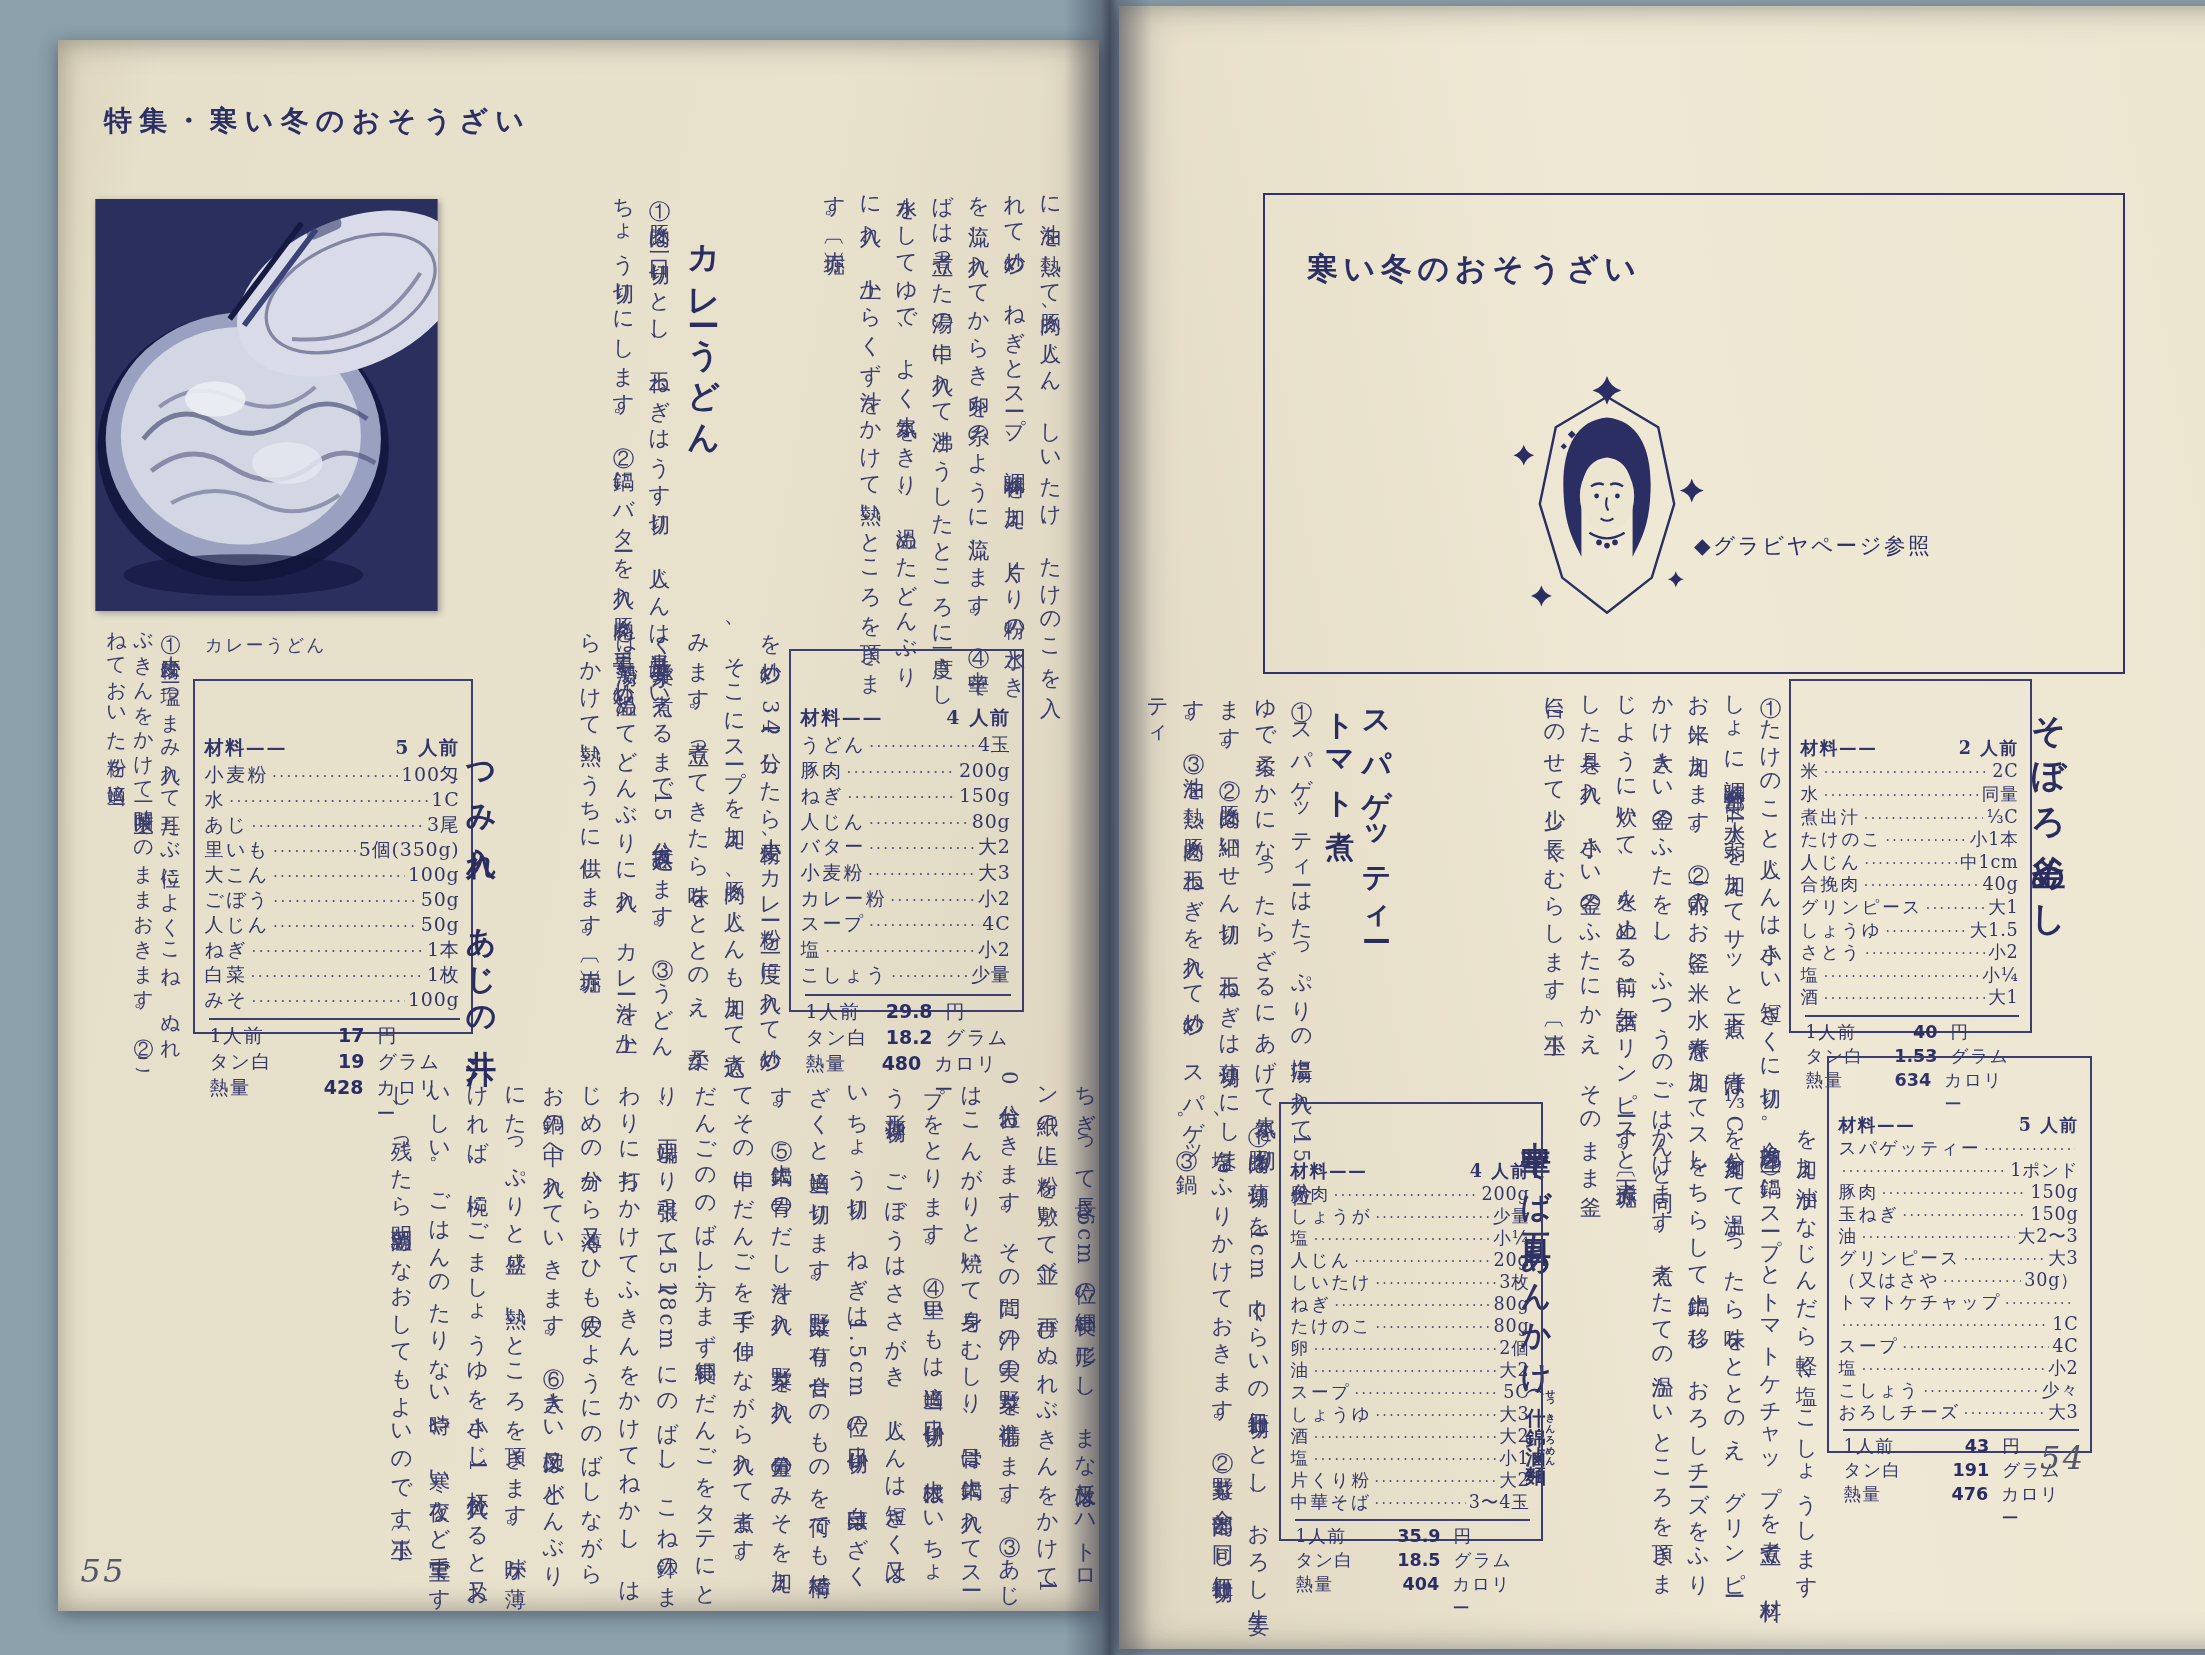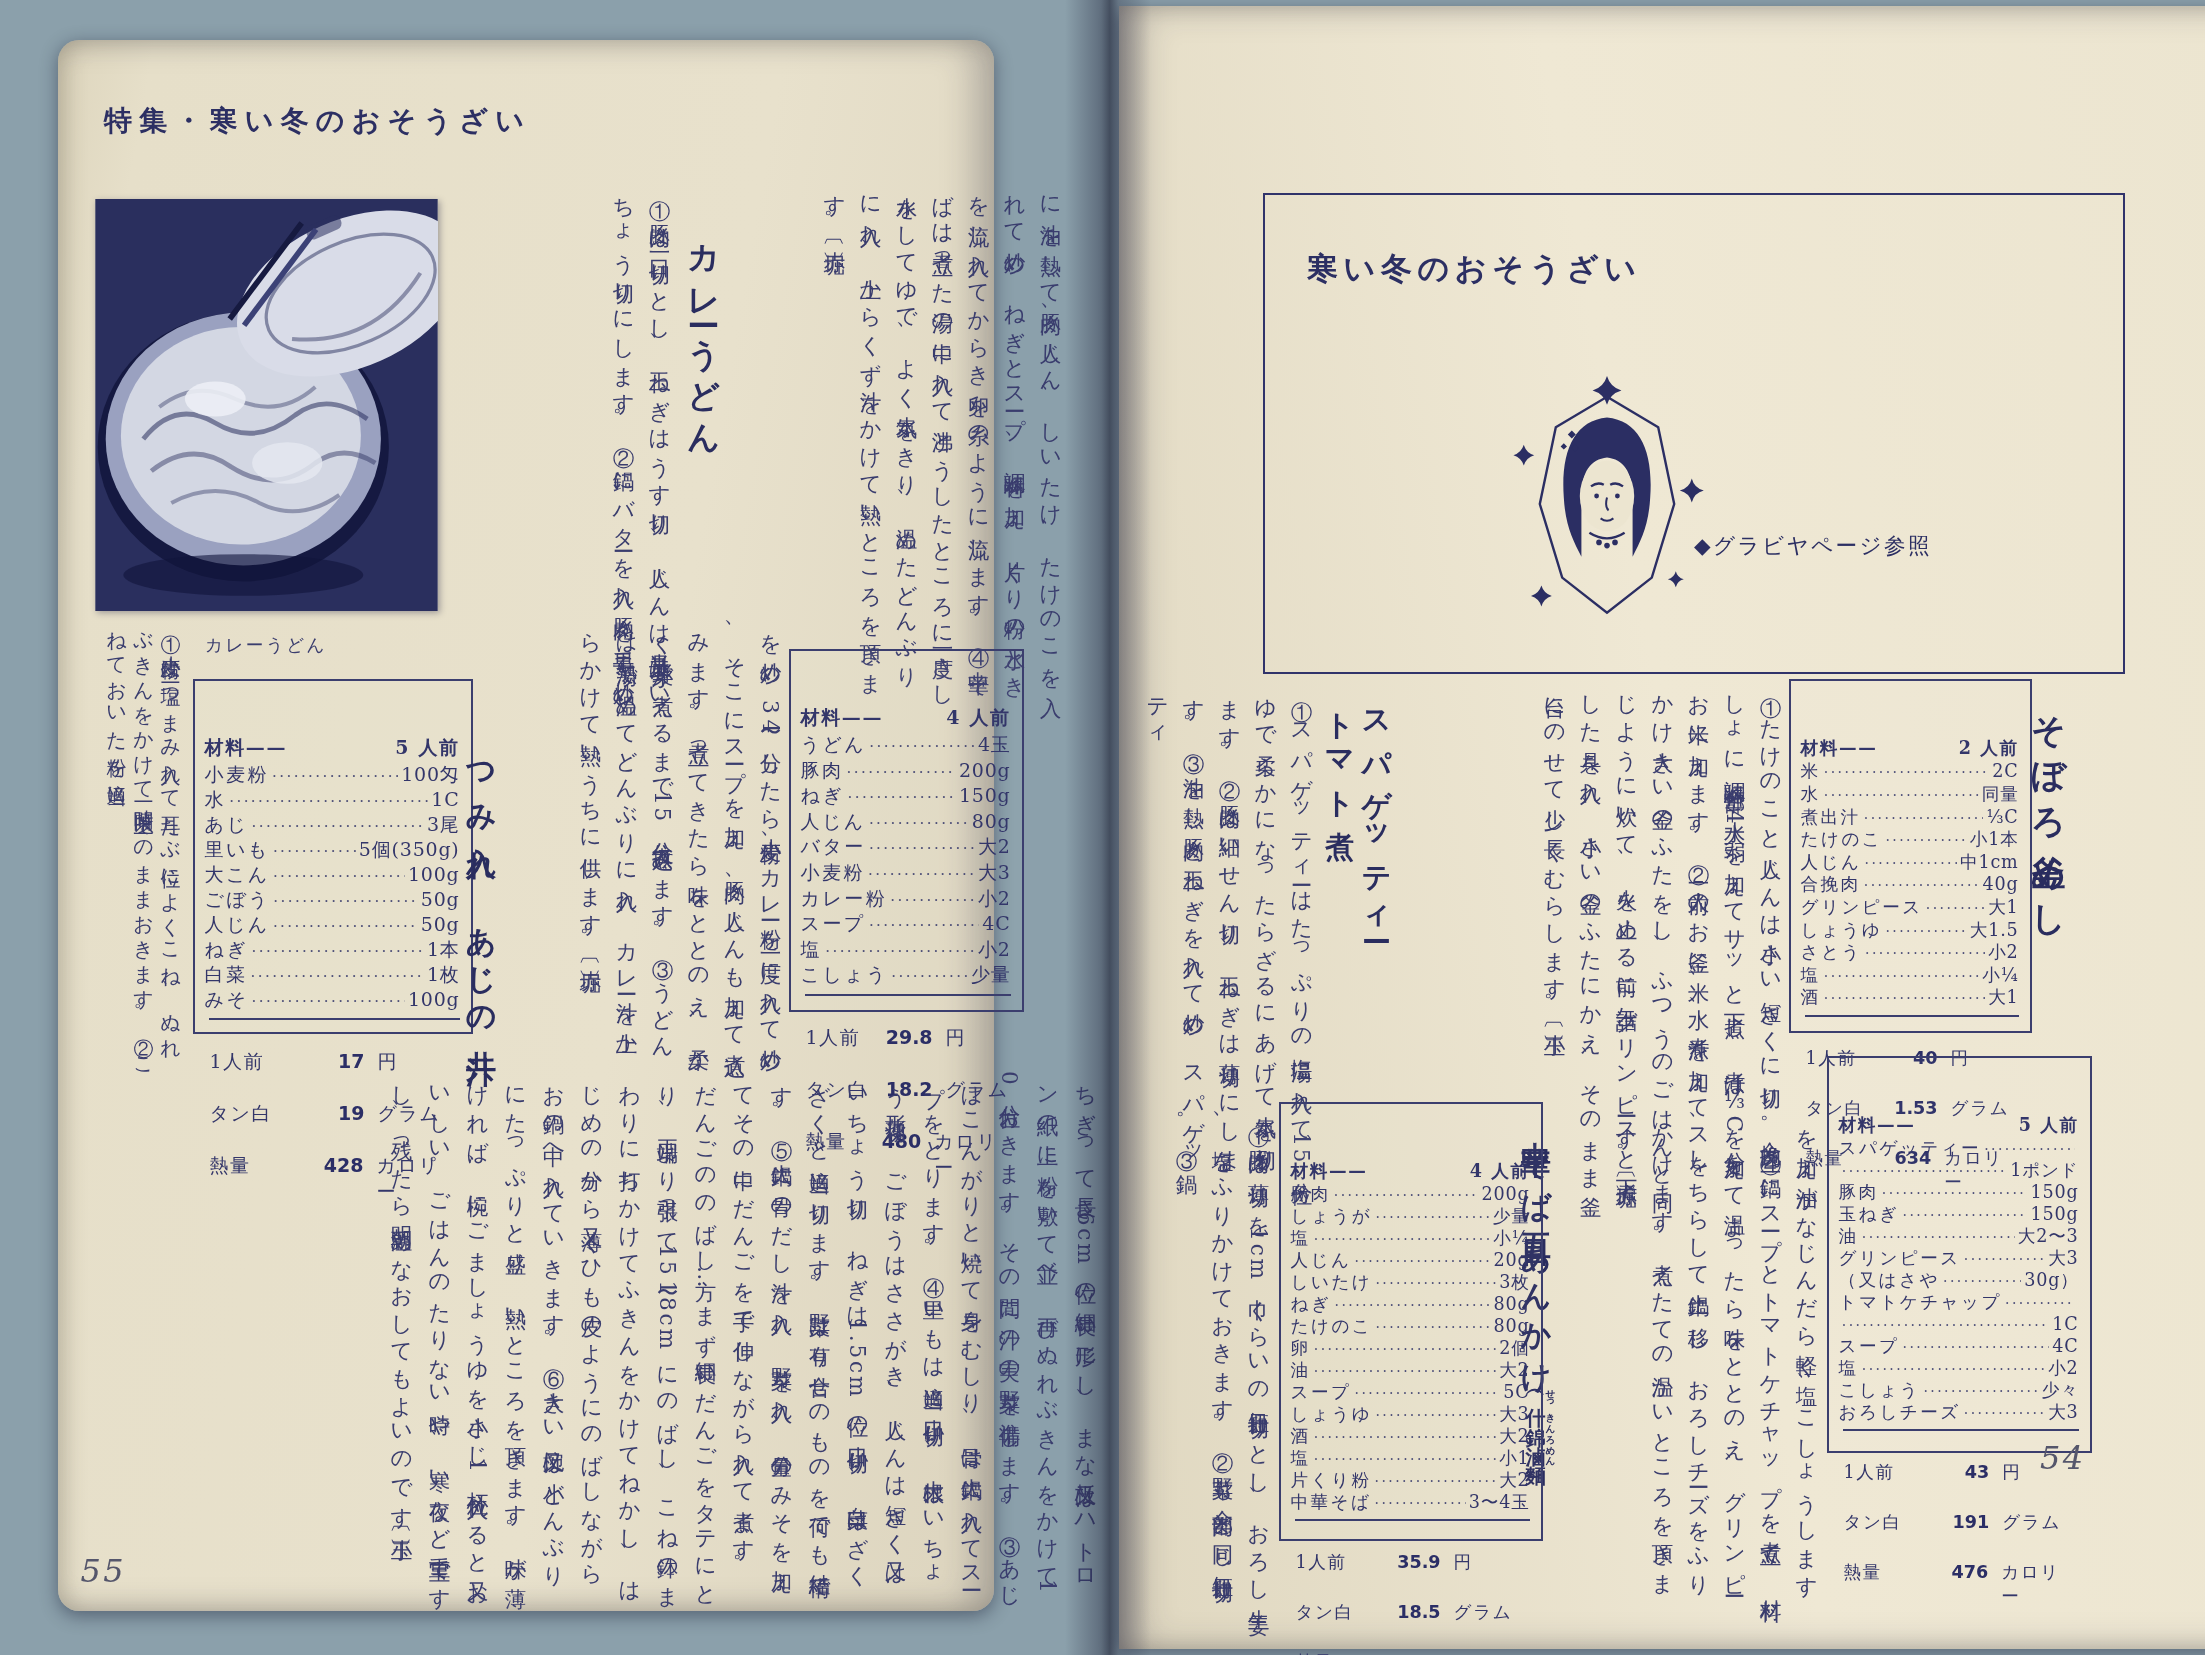--- a/index.html
+++ b/index.html
@@ -1,22 +1,22 @@
 <!DOCTYPE html>
 <html style="font-size:13px"><head>
 <meta charset="utf-8">
 <style>
   html,body{margin:0;padding:0;}
   body{width:2205px;height:1656px;background:#8ba0ab;overflow:hidden;
        font-family:"DejaVu Sans",sans-serif;}
   .scene{position:absolute;inset:0;}
   .page{position:absolute;background:#e6dfca;}
-  .page-left{left:58px;top:40px;width:936px;height:1571px;
+  .page-left{left:58px;top:40px;width:1041px;height:1571px;
      background:linear-gradient(100deg,#ddd5bd 0%,#e6dfc9 8%,#e8e1cc 60%,#ddd5bf 98%);
-     box-shadow:0 4.8px 17.6px rgba(20,24,48,.45), inset 8px 0 21px rgba(60,55,40,.22), inset -21px 0 32px rgba(40,40,60,.25);border-radius:21px;}
+     box-shadow:0 4.8px 17.6px rgba(20,24,48,.45), inset 8px 0 21px rgba(60,55,40,.22), inset -21px 0 32px rgba(40,40,60,.25);}
   .page-right{left:1119px;top:6.4px;width:1281px;height:1643px;
      background:linear-gradient(260deg,#e3dcc4 0%,#ece5d0 10%,#efe8d4 55%,#e0d8c1 99%);
      box-shadow:0 4.8px 17.6px rgba(20,24,48,.45), inset 21px 0 35px rgba(40,40,60,.28), inset -8px 0 19px rgba(60,55,40,.2);}
   .gutter{position:absolute;left:1065px;top:0;width:86px;height:1656px;
      background:linear-gradient(to right,rgba(25,28,52,0) 0%,rgba(25,28,52,.38) 42%,rgba(15,17,38,.55) 52%,rgba(25,28,52,.30) 62%,rgba(25,28,52,0) 100%);
      pointer-events:none;z-index:5;}
   
   .v{writing-mode:vertical-rl;text-orientation:mixed;word-break:break-all;line-break:anywhere;
      color:#3a3d6e;font-family:"DejaVu Serif",serif;}
   .vbody{font-size:21.6px;letter-spacing:.13em;line-height:36px;}
@@ -29,21 +29,21 @@
   .mbox{position:absolute;border:2.4px solid #3b3e6e;color:#33366a;
      font-family:"DejaVu Serif",serif;padding:6.4px 11.2px 4.8px 9.6px;background:rgba(255,255,255,.03);}
   .mhead{display:flex;justify-content:space-between;align-items:flex-end;font-weight:bold;
      letter-spacing:1.6px;margin-bottom:1.6px;margin-top:48px;}
   .mrow{display:flex;align-items:baseline;}
   .mname{white-space:nowrap;letter-spacing:2.4px;}
   .leader{flex:1;overflow:hidden;white-space:nowrap;opacity:.85;margin:0 3.2px;}
   .leader::before{content:"········································";letter-spacing:2.4px;font-size:.8em;}
   .mamt{white-space:nowrap;letter-spacing:0.8px;}
   .nut{border-top:2px solid #3b3e6e;margin-top:4.8px;padding-top:3.2px;margin-left:4.8px;}
-  .nrow{display:flex;align-items:baseline;margin-top:26px;}
+  .nrow{display:flex;align-items:baseline;}
   .nlabel{width:36%;letter-spacing:1.6px;}
   .nvalue{width:26%;text-align:right;font-weight:bold;font-family:"DejaVu Sans",sans-serif;color:#2b2e66;}
   .nunit{margin-left:13px;letter-spacing:1.6px;}
   
   .mbox-5l{left:135px;top:639px;width:255px;height:340px;font-size:19px;}
   .mbox-5l .mrow{line-height:23px;}
   .mbox-4l{left:731px;top:609px;width:210px;height:348px;font-size:19px;}
   .mbox-4l .mrow{line-height:23.6px;}
   .mbox-2{left:670px;top:673px;width:218px;height:338px;font-size:17.6px;}
   .mbox-2 .mrow{line-height:21.6px;}

